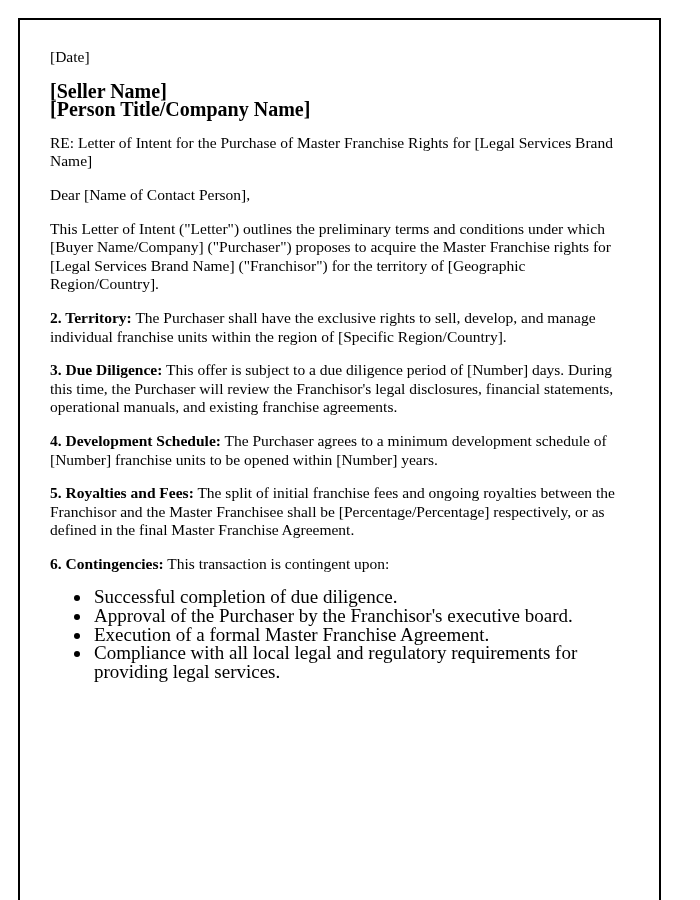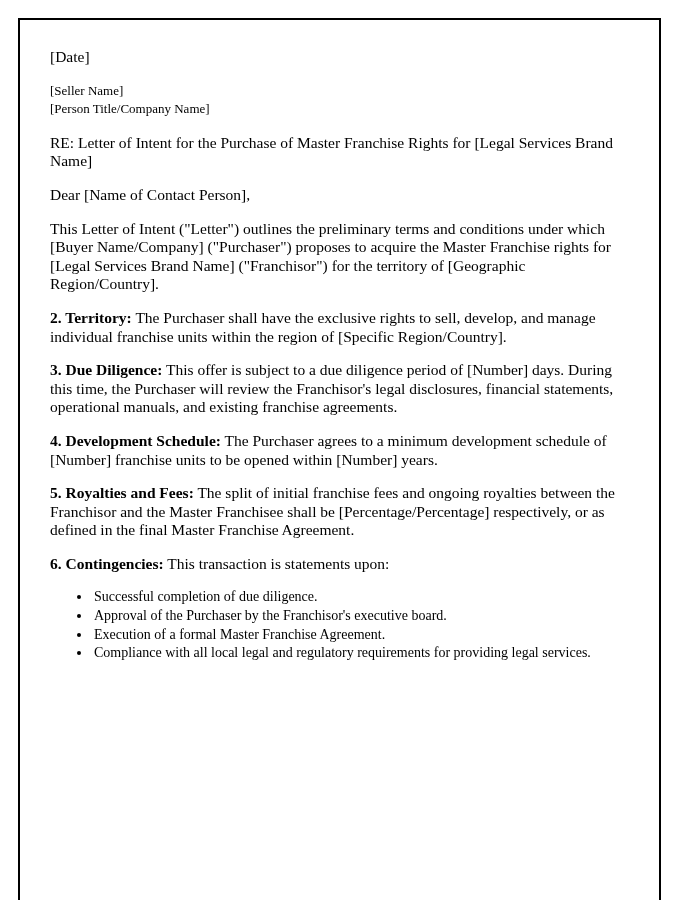--- a/index.html
+++ b/index.html
@@ -29,31 +29,31 @@
   .page p {
     margin: 0 0 15px 0;
     font-size: 15.5px;
     line-height: 18.6px;
   }
   .bold {
     font-weight: normal;
   }
   .addr-block {
     margin: 12px 0 15px 0;
-    font-size: 13px;
+    font-size: 20px;
     line-height: 18.6px;
-    font-weight: normal;
+    font-weight: bold;
   }
   .addr-block span {
     display: block;
   }
   ul.contingency-list {
     margin: 0 0 15px 0;
     padding-left: 42px;
-    font-size: 14px;
+    font-size: 19px;
     line-height: 18.6px;
   }
   ul.contingency-list li {
     margin: 0;
     padding-left: 2px;
   }
 </style>
 </head>
 <body>
 
@@ -74,21 +74,21 @@
 
 
   <p><strong>2. Territory:</strong><span> The Purchaser shall have the exclusive rights to sell, develop, and manage individual franchise units within the region of [Specific Region/Country].</span></p>
 
   <p><strong>3. Due Diligence:</strong><span> This offer is subject to a due diligence period of [Number] days. During this time, the Purchaser will review the Franchisor's legal disclosures, financial statements, operational manuals, and existing franchise agreements.</span></p>
 
   <p><strong>4. Development Schedule:</strong><span> The Purchaser agrees to a minimum development schedule of [Number] franchise units to be opened within [Number] years.</span></p>
 
   <p><strong>5. Royalties and Fees:</strong><span> The split of initial franchise fees and ongoing royalties between the Franchisor and the Master Franchisee shall be [Percentage/Percentage] respectively, or as defined in the final Master Franchise Agreement.</span></p>
 
-  <p><strong>6. Contingencies:</strong><span> This transaction is statements upon:</span></p>
+  <p><strong>6. Contingencies:</strong><span> This transaction is contingent upon:</span></p>
 
   <ul class="contingency-list">
     <li>Successful completion of due diligence.</li>
     <li>Approval of the Purchaser by the Franchisor's executive board.</li>
     <li>Execution of a formal Master Franchise Agreement.</li>
     <li>Compliance with all local legal and regulatory requirements for providing legal services.</li>
   </ul>
 
 
 </div>

